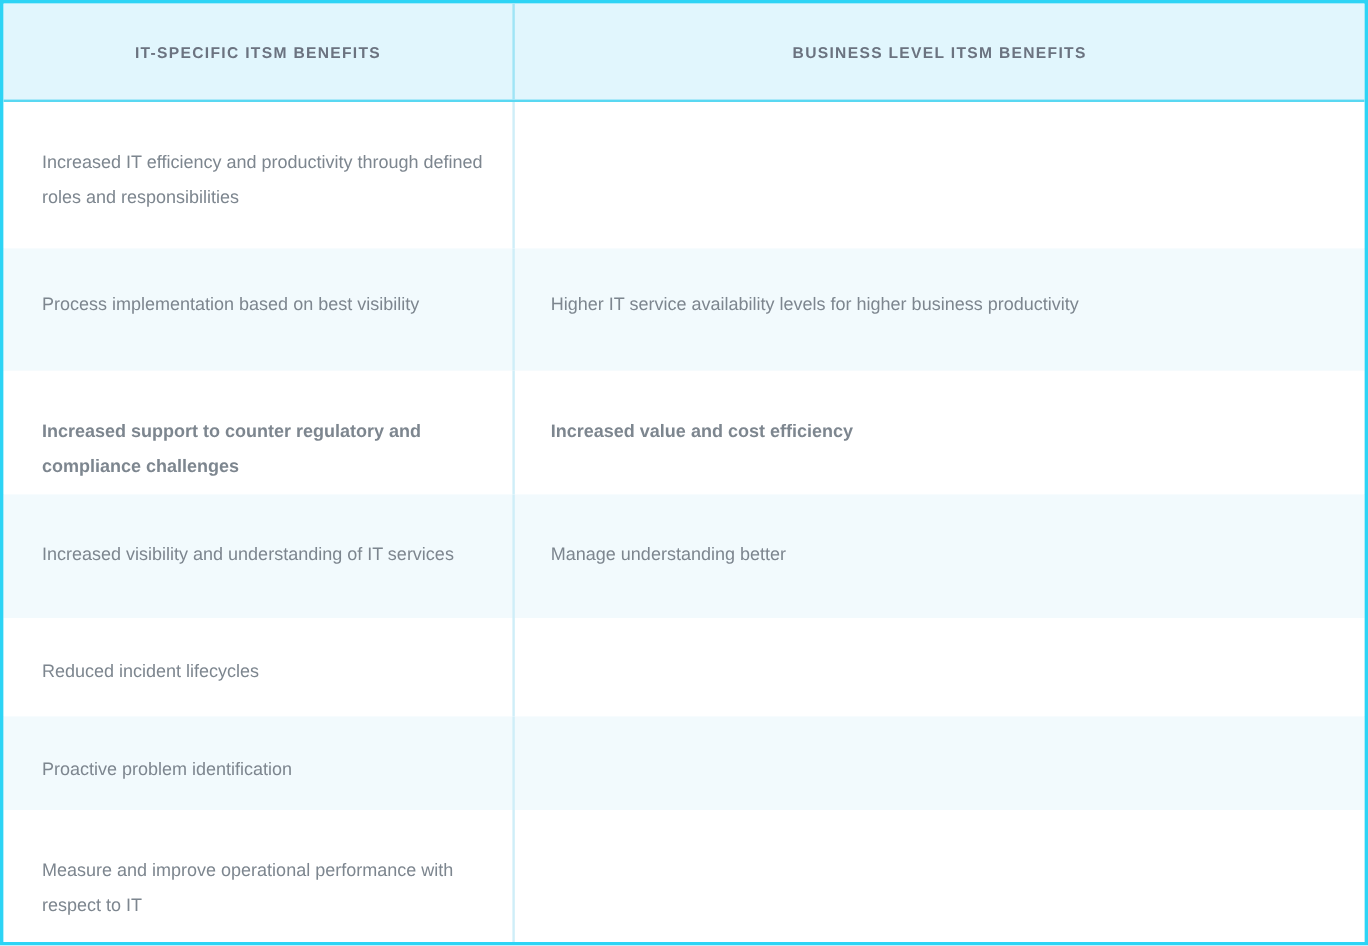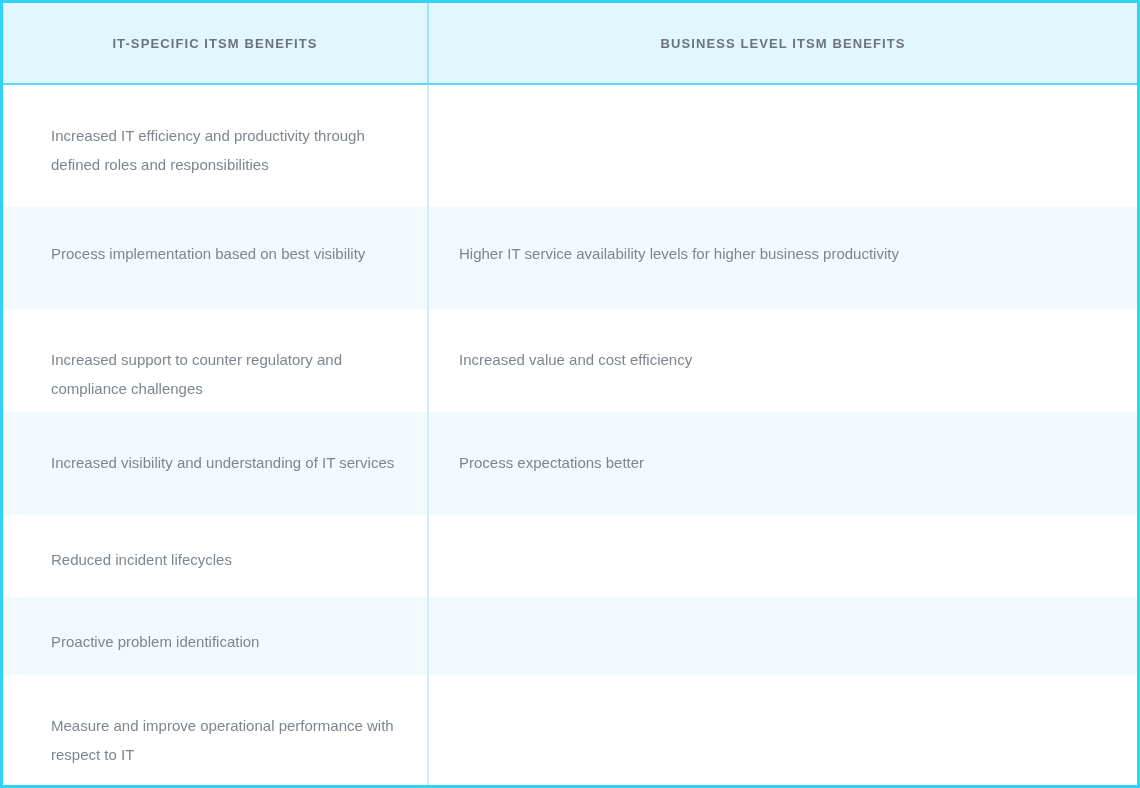--- a/index.html
+++ b/index.html
@@ -70,42 +70,42 @@
     min-height: 0;
   }
   .table-row.alt {
     background: #f2fafd;
   }
   .td {
     box-sizing: border-box;
     font-size: 15px;
     line-height: 29px;
     color: #7d868f;
-    padding: 0 22px 0 48px;
+    padding: 0 22px 0 32px;
     display: flex;
     align-items: flex-start;
     padding-top: 36px;
   }
   .td.col-left {
     flex: 0 0 426px;
     border-right: 2px solid #cfeef8;
   }
   .td.col-right {
     flex: 1 1 auto;
     padding-left: 30px;
     padding-right: 60px;
   }
   .cell-text {
     display: block;
   }
 
   
   .r0 { height: 122px; }
   .r1 { height: 102px; }
-  .r2 { height: 103px; }
+  .r2 { height: 103px; font-weight: bold; }
   .r3 { height: 103px; }
   .r4 { height: 82px; }
   .r5 { height: 78px; }
   .r6 { height: 110px; }
 
   .r4 .td, .r5 .td { padding-top: 30px; }
   .r1 .td { padding-top: 32px; }
   .r6 .td { padding-top: 36px; }
 </style>
 </head>
@@ -146,21 +146,21 @@
       <div class="td col-right">
         <span class="cell-text">Increased value and cost efficiency</span>
       </div>
     </div>
 
     <div class="table-row alt r3">
       <div class="td col-left">
         <span class="cell-text">Increased visibility and understanding of IT services</span>
       </div>
       <div class="td col-right">
-        <span class="cell-text">Process expectations better</span>
+        <span class="cell-text">Manage understanding better</span>
       </div>
     </div>
 
     <div class="table-row r4">
       <div class="td col-left">
         <span class="cell-text">Reduced incident lifecycles</span>
       </div>
     </div>
 
     <div class="table-row alt r5">

